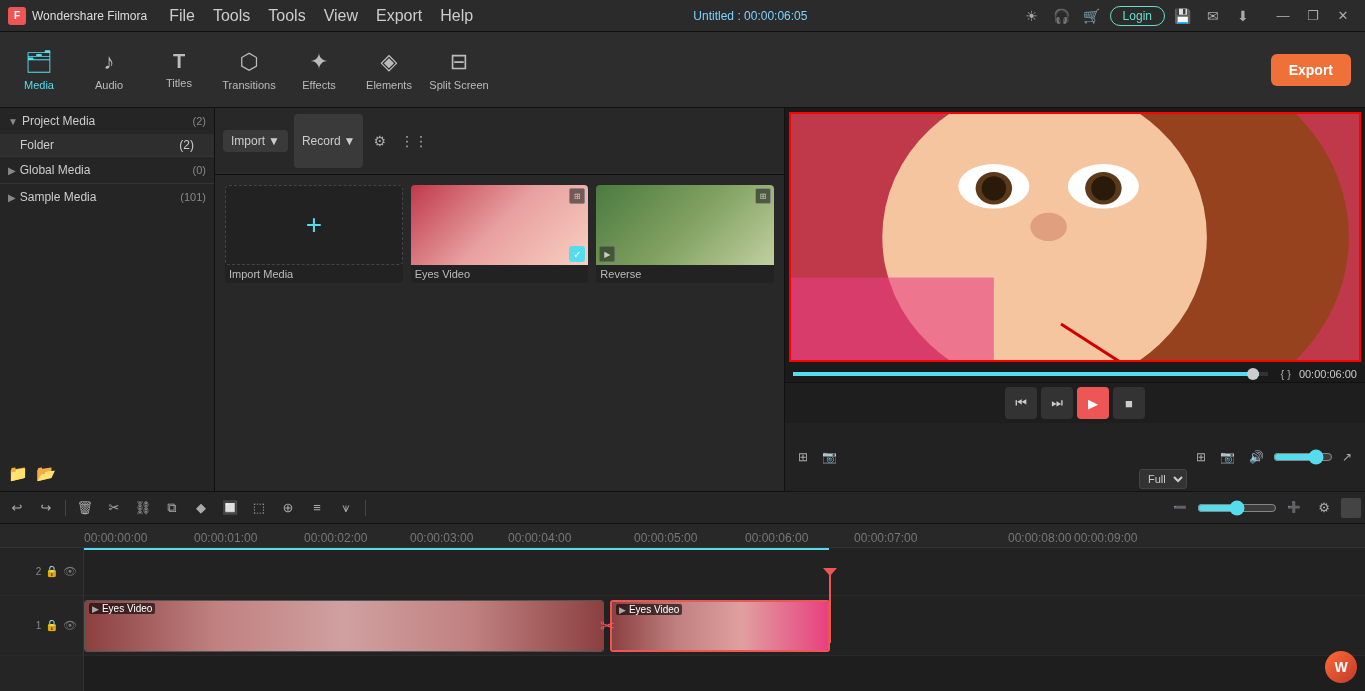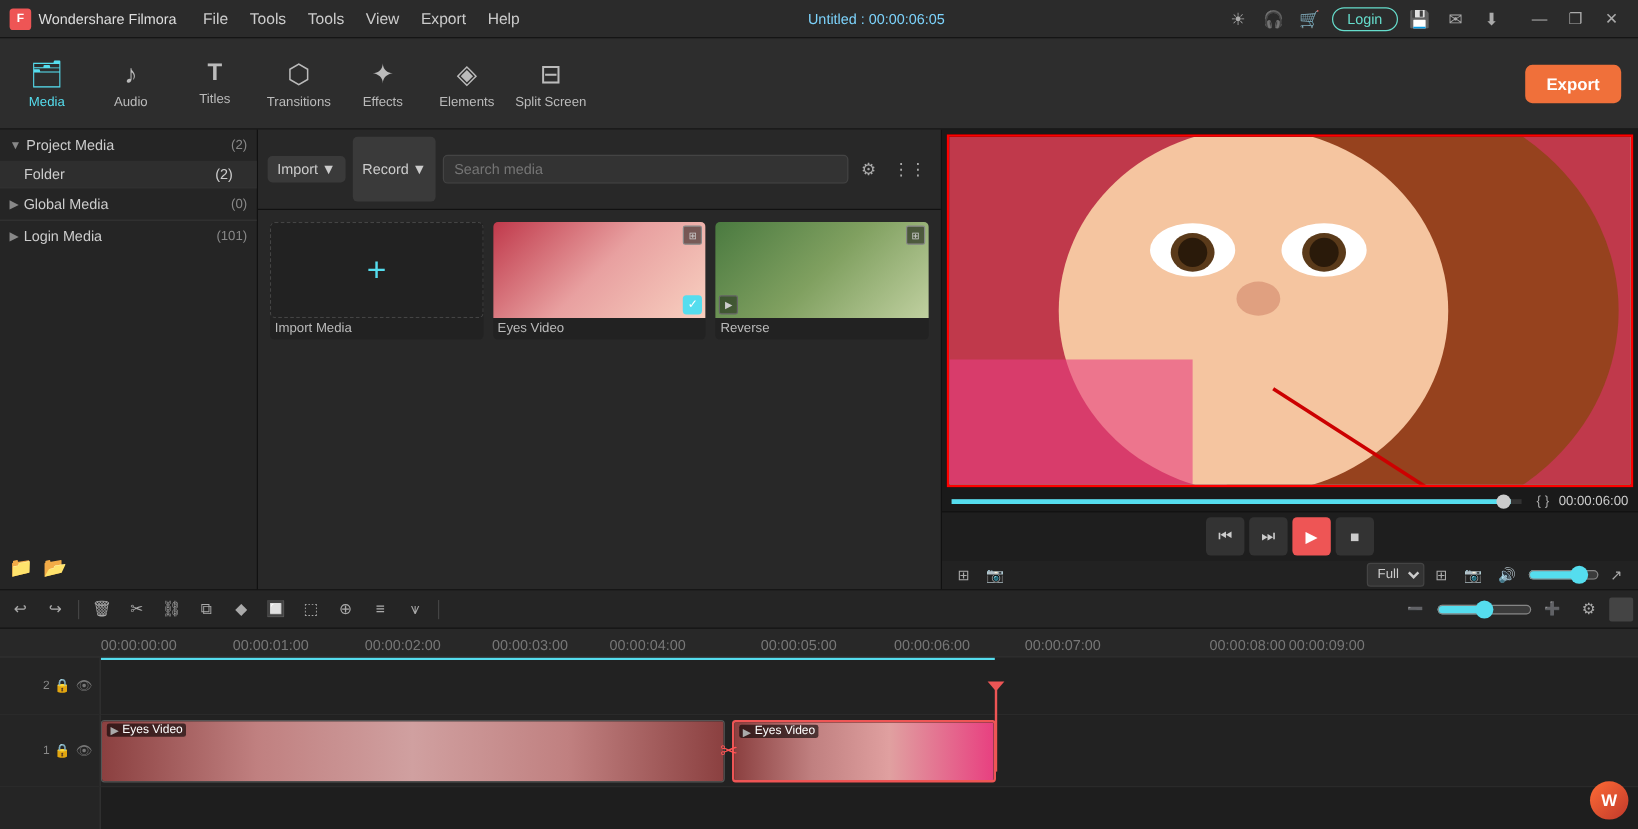--- a/index.html
+++ b/index.html
@@ -4,21 +4,21 @@
   <style>
     * { box-sizing: border-box; margin: 0; padding: 0; }
     body { background: #1e1e1e; color: #ccc; font-family: 'Segoe UI', Arial, sans-serif; font-size: 12px; overflow: hidden; width: 1365px; height: 691px; }
 
     
     #titlebar { display: flex; align-items: center; justify-content: space-between; background: #2b2b2b; height: 32px; padding: 0 8px; border-bottom: 1px solid #111; }
     #titlebar-left { display: flex; align-items: center; gap: 6px; }
     #titlebar-logo { width: 18px; height: 18px; background: #e55; border-radius: 3px; display: flex; align-items: center; justify-content: center; color: white; font-size: 10px; font-weight: bold; }
     #titlebar-appname { color: #ddd; font-size: 12px; }
     #titlebar-menus { display: flex; gap: 2px; margin-left: 8px; }
-    .menu-item { padding: 2px 8px; color: #ccc; cursor: pointer; border-radius: 3px; font-size: 13px; }
+    .menu-item { padding: 2px 8px; color: #ccc; cursor: pointer; border-radius: 3px; font-size: 16px; }
     #titlebar-center { color: #7dd3fc; font-size: 12px; }
     #titlebar-right { display: flex; align-items: center; gap: 6px; }
     .titlebar-icon { width: 24px; height: 24px; display: flex; align-items: center; justify-content: center; color: #aaa; cursor: pointer; border-radius: 3px; font-size: 14px; }
     #login-btn { background: transparent; border: 1.5px solid #6dc; color: #6dc; border-radius: 12px; padding: 2px 12px; cursor: pointer; font-size: 12px; }
     #win-controls { display: flex; gap: 2px; margin-left: 8px; }
     .win-ctrl { width: 28px; height: 28px; display: flex; align-items: center; justify-content: center; color: #aaa; cursor: pointer; border-radius: 3px; font-size: 13px; }
 
     
     #toolbar { display: flex; align-items: center; background: #2d2d2d; height: 76px; border-bottom: 1px solid #111; padding: 0 4px; gap: 0; }
     .tool-btn { display: flex; flex-direction: column; align-items: center; justify-content: center; width: 70px; height: 70px; cursor: pointer; border-radius: 4px; gap: 4px; color: #bbb; }
@@ -183,21 +183,21 @@
         <div class="row-left">
           <span class="arrow">▶</span>
           <span>Global Media</span>
         </div>
         <span class="count">(0)</span>
       </div>
       <div class="sidebar-divider"></div>
       <div class="sidebar-row">
         <div class="row-left">
           <span class="arrow">▶</span>
-          <span>Login Media</span>
+          <span>Sample Media</span>
         </div>
         <span class="count">(101)</span>
       </div>
     </div>
 
     <div style="margin-top:auto; display:flex; gap:8px; padding:8px;">
       <button style="background:none;border:none;color:#aaa;cursor:pointer;font-size:16px;">📁</button>
       <button style="background:none;border:none;color:#aaa;cursor:pointer;font-size:16px;">📂</button>
     </div>
   </div>
@@ -205,21 +205,20 @@
   <div id="media-panel">
     <div id="media-toolbar">
       <button class="import-btn">
         <span>Import</span>
         <span>▼</span>
       </button>
       <button class="record-btn">
         <span>Record</span>
         <span>▼</span>
       </button>
-      <input id="search-input" type="text" placeholder="Search media" style="">
       <button class="media-icon-btn">⚙</button>
       <button class="media-icon-btn">⋮⋮</button>
     </div>
     <div id="media-grid">
 
       <div class="media-item">
         <div class="import-placeholder">
           <span class="plus">+</span>
         </div>
         <div class="media-label">Import Media</div>
@@ -294,21 +293,21 @@
       <button class="transport-btn play-active">▶</button>
       <button class="transport-btn">■</button>
     </div>
 
     <div id="preview-bottom">
       <div style="display:flex;gap:4px;">
         <button class="preview-bottom-btn">⊞</button>
         <button class="preview-bottom-btn">📷</button>
       </div>
       <div style="display:flex;align-items:center;gap:4px;">
-        <select style="background:#333;border:1px solid #444;color:#ccc;border-radius:3px;padding:2px 4px;font-size:11px;">
+        <select style="background:#333;border:1px solid #444;color:#ccc;border-radius:3px;padding:2px 4px;font-size:11px;margin-top:44px;">
           <option>Full</option>
         </select>
         <button class="preview-bottom-btn">⊞</button>
         <button class="preview-bottom-btn">📷</button>
         <button class="preview-bottom-btn">🔊</button>
         <input type="range" style="width: 60px; accent-color: rgb(85, 221, 238);" min="0" max="100" value="80">
         <button class="preview-bottom-btn">↗</button>
       </div>
     </div>
   </div>

